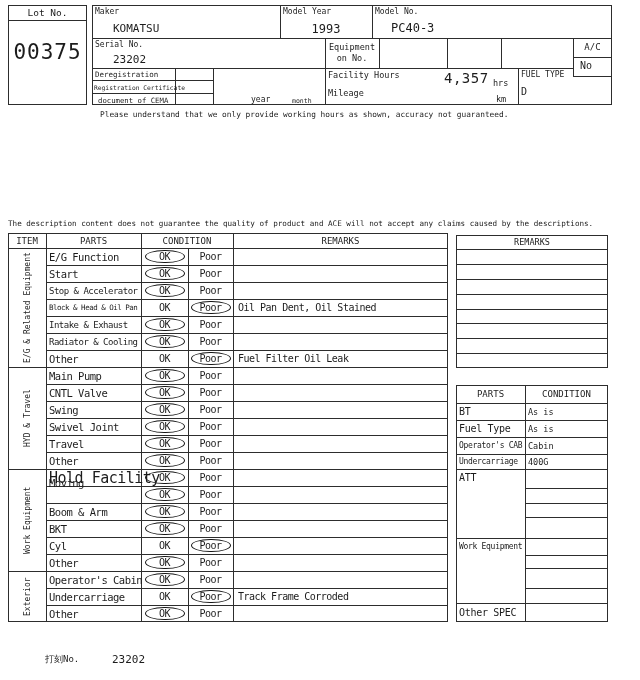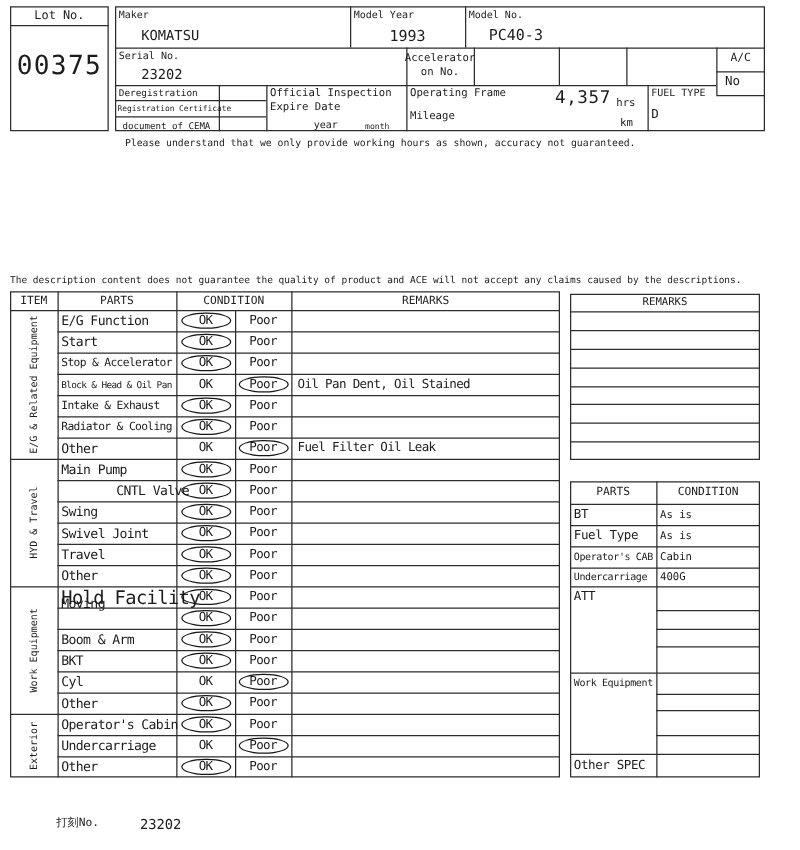--- a/index.html
+++ b/index.html
@@ -53,36 +53,32 @@
   <div class="t" style="left:95px;top:7px">Maker</div>
   <div class="t" style="left:113px;top:22px;font-size:11px">KOMATSU</div>
   <div class="t" style="left:283px;top:7px">Model Year</div>
   <div class="t ctr" style="left:280px;top:22px;width:92px;height:14px;font-size:12px">1993</div>
   <div class="t" style="left:375px;top:7px">Model No.</div>
   <div class="t" style="left:391px;top:21px;font-size:12px">PC40-3</div>
 
   <div class="t" style="left:95px;top:40px">Serial No.</div>
   <div class="t" style="left:113px;top:53px;font-size:11px">23202</div>
   <div class="t col" style="left:325px;top:40px;width:54px;height:26px;font-size:8.5px">
-    <div>Accelerator</div>
+    <div>Equipment</div>
     <div>on No.</div>
   </div>
   <div class="t ctr" style="left:573px;top:38px;width:39px;height:19px;font-size:9px">A/C</div>
   <div class="t ctr" style="left:573px;top:57px;width:26px;height:19px;font-size:10px">No</div>
 
   <div class="t" style="left:95px;top:70px;font-size:7.5px">Deregistration</div>
   <div class="t" style="left:94px;top:84px;font-size:6.3px">Registration Certificate</div>
   <div class="t" style="left:98px;top:96px;font-size:7.3px">document of CEMA</div>
-  <div class="t" style="left:216px;top:70px;font-size:8.5px">
-    <div>Official Inspection</div>
-    <div>Expire Date</div>
-  </div>
   <div class="t" style="left:251px;top:95px">year</div>
   <div class="t" style="left:292px;top:97px;font-size:6.5px">month</div>
-  <div class="t" style="left:328px;top:70px;font-size:8.5px">Operating Frame</div>
+  <div class="t" style="left:328px;top:70px;font-size:8.5px">Facility Hours</div>
   <div class="t" style="left:444px;top:70px;font-size:14px;letter-spacing:0.5px">4,357</div>
   <div class="t" style="left:493px;top:78px;font-size:8.5px">hrs</div>
   <div class="t" style="left:328px;top:88px;font-size:8.5px">Mileage</div>
   <div class="t" style="left:496px;top:94px;font-size:8.5px">km</div>
   <div class="t" style="left:521px;top:70px">FUEL TYPE</div>
   <div class="t" style="left:521px;top:86px;font-size:10px">D</div>
 
   <div class="t" style="left:8px;top:219px;font-size:7.6px">The description content does not guarantee the quality of product and ACE will not accept any claims caused by the descriptions.</div>
   <div class="t" style="left:100px;top:110px;font-size:7.8px">Please understand that we only provide working hours as shown, accuracy not guaranteed.</div>
 
@@ -161,21 +157,21 @@
     <div class="vlabel" style="position: absolute; left: 8px; top: 248px; width: 38px; height: 119px; display: flex; align-items: center; justify-content: center; font-size: 8px; white-space: nowrap;">E/G &amp; Related Equipment</div>
     <div style="position: absolute; left: 46px; top: 384px; width: 402px; height: 1px; background: rgb(45, 45, 45);"></div>
     <div style="position: absolute; left: 49px; top: 367px; width: 90px; height: 17px; display: flex; align-items: center; justify-content: flex-start; font-size: 10.5px; white-space: nowrap; letter-spacing: -0.5px;">Main Pump</div>
     <div style="position: absolute; left: 141px; top: 367px; width: 47px; height: 17px; display: flex; align-items: center; justify-content: center; font-size: 10px; white-space: nowrap; letter-spacing: -0.5px;">
       <span class="circ">OK</span>
     </div>
     <div style="position: absolute; left: 188px; top: 367px; width: 45px; height: 17px; display: flex; align-items: center; justify-content: center; font-size: 10px; white-space: nowrap; letter-spacing: -0.5px;">
       <span>Poor</span>
     </div>
     <div style="position: absolute; left: 46px; top: 401px; width: 402px; height: 1px; background: rgb(45, 45, 45);"></div>
-    <div style="position: absolute; left: 49px; top: 384px; width: 90px; height: 17px; display: flex; align-items: center; justify-content: flex-start; font-size: 10.5px; white-space: nowrap; letter-spacing: -0.5px; margin-left: 44px;">CNTL Valve</div>
+    <div style="position: absolute; left: 49px; top: 384px; width: 90px; height: 17px; display: flex; align-items: center; justify-content: flex-start; font-size: 10.5px; white-space: nowrap; letter-spacing: -0.5px;">CNTL Valve</div>
     <div style="position: absolute; left: 141px; top: 384px; width: 47px; height: 17px; display: flex; align-items: center; justify-content: center; font-size: 10px; white-space: nowrap; letter-spacing: -0.5px;">
       <span class="circ">OK</span>
     </div>
     <div style="position: absolute; left: 188px; top: 384px; width: 45px; height: 17px; display: flex; align-items: center; justify-content: center; font-size: 10px; white-space: nowrap; letter-spacing: -0.5px;">
       <span>Poor</span>
     </div>
     <div style="position: absolute; left: 46px; top: 418px; width: 402px; height: 1px; background: rgb(45, 45, 45);"></div>
     <div style="position: absolute; left: 49px; top: 401px; width: 90px; height: 17px; display: flex; align-items: center; justify-content: flex-start; font-size: 10.5px; white-space: nowrap; letter-spacing: -0.5px;">Swing</div>
     <div style="position: absolute; left: 141px; top: 401px; width: 47px; height: 17px; display: flex; align-items: center; justify-content: center; font-size: 10px; white-space: nowrap; letter-spacing: -0.5px;">
       <span class="circ">OK</span>
@@ -266,20 +262,21 @@
       <span>Poor</span>
     </div>
     <div style="position: absolute; left: 46px; top: 605px; width: 402px; height: 1px; background: rgb(45, 45, 45);"></div>
     <div style="position: absolute; left: 49px; top: 588px; width: 90px; height: 17px; display: flex; align-items: center; justify-content: flex-start; font-size: 10.5px; white-space: nowrap; letter-spacing: -0.5px;">Undercarriage</div>
     <div style="position: absolute; left: 141px; top: 588px; width: 47px; height: 17px; display: flex; align-items: center; justify-content: center; font-size: 10px; white-space: nowrap; letter-spacing: -0.5px;">
       <span>OK</span>
     </div>
     <div style="position: absolute; left: 188px; top: 588px; width: 45px; height: 17px; display: flex; align-items: center; justify-content: center; font-size: 10px; white-space: nowrap; letter-spacing: -0.5px;">
       <span class="circ">Poor</span>
     </div>
+    <div style="position: absolute; left: 238px; top: 588px; width: 208px; height: 17px; display: flex; align-items: center; justify-content: flex-start; font-size: 10px; white-space: nowrap; letter-spacing: -0.5px;">Track Frame Corroded</div>
     <div style="position: absolute; left: 49px; top: 605px; width: 90px; height: 17px; display: flex; align-items: center; justify-content: flex-start; font-size: 10.5px; white-space: nowrap; letter-spacing: -0.5px;">Other</div>
     <div style="position: absolute; left: 141px; top: 605px; width: 47px; height: 17px; display: flex; align-items: center; justify-content: center; font-size: 10px; white-space: nowrap; letter-spacing: -0.5px;">
       <span class="circ">OK</span>
     </div>
     <div style="position: absolute; left: 188px; top: 605px; width: 45px; height: 17px; display: flex; align-items: center; justify-content: center; font-size: 10px; white-space: nowrap; letter-spacing: -0.5px;">
       <span>Poor</span>
     </div>
     <div class="vlabel" style="position: absolute; left: 8px; top: 571px; width: 38px; height: 51px; display: flex; align-items: center; justify-content: center; font-size: 8px; white-space: nowrap;">Exterior</div>
     <div style="position: absolute; left: 456px; top: 235px; width: 152px; height: 133px; border: 1px solid rgb(45, 45, 45); box-sizing: border-box;"></div>
     <div style="position: absolute; left: 456px; top: 235px; width: 152px; height: 14px; display: flex; align-items: center; justify-content: center; font-size: 8.5px; white-space: nowrap;">REMARKS</div>

